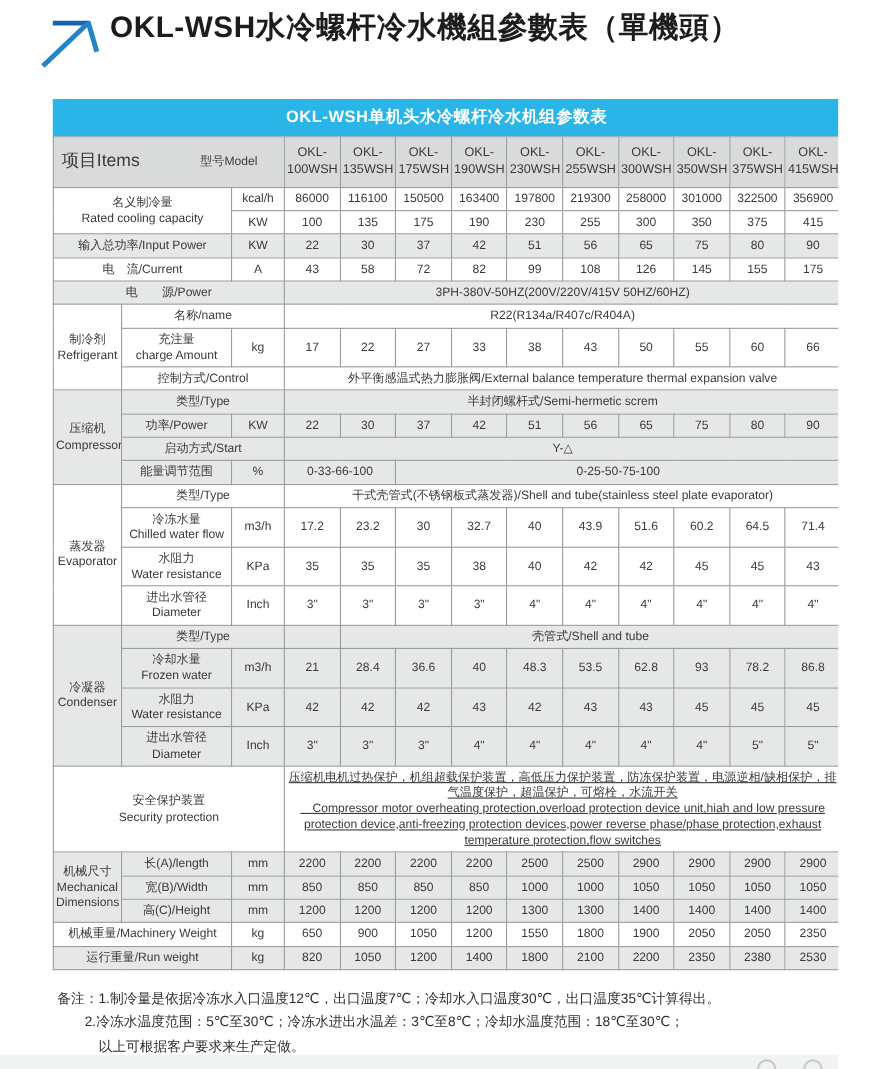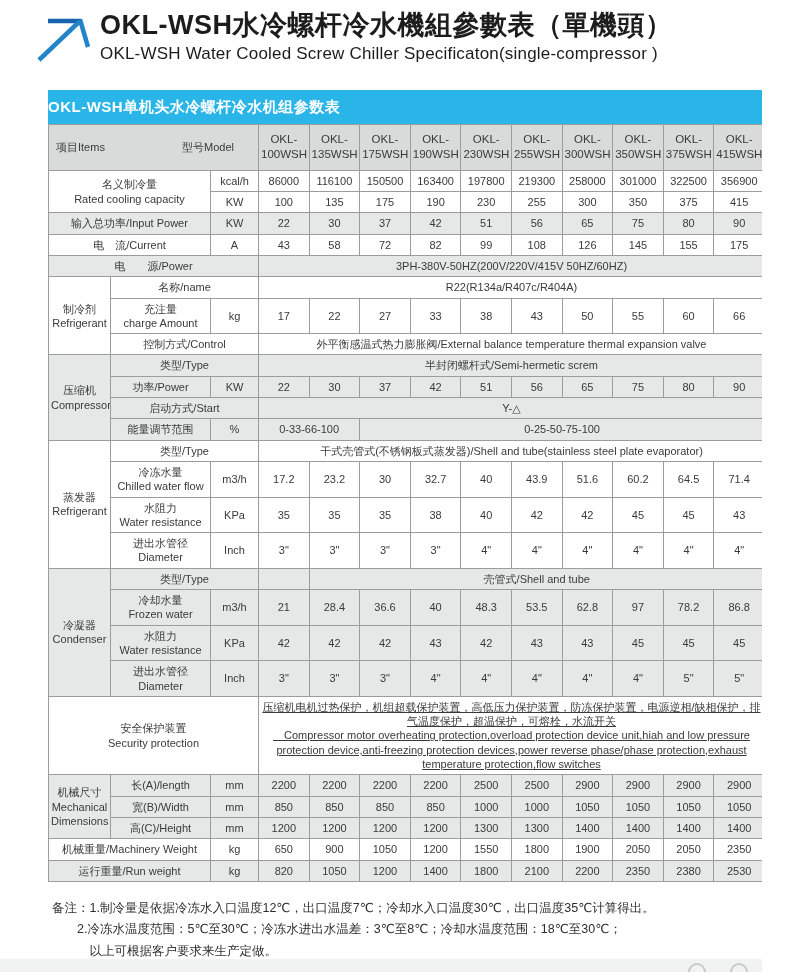--- a/index.html
+++ b/index.html
@@ -9,38 +9,38 @@
 
   
   .title-block { display:flex; align-items:flex-start; padding:8px 0 0 22px; }
   .logo { width:78px; height:62px; flex:0 0 auto; }
   .title-texts { padding-top:2px; }
   .main-title { font-size:27px; font-weight:700; color:#1c1c1c; letter-spacing:0.5px; line-height:1.15; }
   .sub-title { font-size:17px; color:#1c1c1c; margin-top:3px; letter-spacing:0.2px; }
 
   
   .table-wrap { margin:20px 0 0 48px; width:716px; }
-  .banner { background:#29b5e8; color:#fff; font-size:15px; font-weight:700;
+  .banner { background:#29b5e8; color:#fff; text-align:center; font-size:15px; font-weight:700;
             height:34px; line-height:34px; letter-spacing:0.5px; }
   table.spec { width:716px; border-collapse:collapse; table-layout:fixed;
                border:1.5px solid #767878; }
   table.spec th, table.spec td {
       border:1px solid #9b9c9c; text-align:center; vertical-align:middle;
       font-size:11px; font-weight:400; color:#3a3a3a; padding:3px 2px;
       white-space:pre-line; line-height:1.3; overflow:hidden;
   }
   table.spec thead th { background:#d9dada; font-size:11.5px; height:40px; }
   tr.rg td { background:#e6e7e7; }
   tr:not(.rg) td { background:#ffffff; }
   td.sec-text { text-align:left; padding:4px 8px 4px 6px; font-size:11.5px; line-height:1.42;text-decoration:underline; }
   .corner { position:relative; padding:0 !important;
       background:#d9dada;
       background-image:linear-gradient(to bottom right, transparent calc(50% - 0.7px), #9b9c9c calc(50% - 0.7px), #9b9c9c calc(50% + 0.7px), transparent calc(50% + 0.7px));
   }
-  .corner .c-items { position:absolute; left:7px; top:50%; transform:translateY(-50%); font-size:11px; }
+  .corner .c-items { position:absolute; left:7px; top:50%; transform:translateY(-50%); font-size:16px; }
   .corner .c-model { position:absolute; right:24px; top:50%; transform:translateY(-50%); font-size:11px; }
 
   
   .notes { margin:16px 0 0 52px; font-size:12.5px; color:#2e2e2e; line-height:1.72; width:710px; }
   .notes div { white-space:pre-wrap; }
 
   
   .bottom-strip { position:absolute; left:0; right:0; bottom:0; height:13px; background:#f1f2f2; }
   .arc { position:absolute; width:18px; height:18px; border:2px solid #c9caca; border-radius:50%;
          background:#f1f2f2; top:4px; }
@@ -52,21 +52,20 @@
 <div class="page">
 
   <div class="title-block">
     <svg class="logo" viewBox="0 0 78 62">
       <line x1="26" y1="13" x2="59" y2="13" stroke="#1863ad" stroke-width="4.5"></line>
       <line x1="58" y1="11.5" x2="66" y2="39" stroke="#2285c9" stroke-width="4.5"></line>
       <line x1="17" y1="52" x2="57" y2="14" stroke="#2285c9" stroke-width="4.5"></line>
     </svg>
     <div class="title-texts">
       <div class="main-title">OKL-WSH水冷螺杆冷水機組參數表（單機頭）</div>
-      <div class="sub-title">OKL-WSH Water Cooled Screw Chiller Specificaton(single-compressor )</div>
     </div>
   </div>
 
   <div class="table-wrap">
     <div class="banner">OKL-WSH单机头水冷螺杆冷水机组参数表</div>
     <table class="spec">
       <colgroup>
         <col style="width:62px">
           <col style="width:100px">
           <col style="width:48px">
@@ -220,21 +219,21 @@
             <td colspan="10">Y-△</td>
           </tr>
           <tr class="rg">
             <td>能量调节范围</td>
             <td>%</td>
             <td colspan="2">0-33-66-100</td>
             <td colspan="8">0-25-50-75-100</td>
           </tr>
           <tr>
             <td rowspan="4">蒸发器
-Refrigerant</td>
+Evaporator</td>
             <td colspan="2">类型/Type</td>
             <td colspan="10">干式壳管式(不锈钢板式蒸发器)/Shell and tube(stainless steel plate evaporator)</td>
           </tr>
           <tr>
             <td>冷冻水量
 Chilled water flow</td>
             <td>m3/h</td>
             <td>17.2</td>
             <td>23.2</td>
             <td>30</td>
@@ -287,21 +286,21 @@
             <td>冷却水量
 Frozen water</td>
             <td>m3/h</td>
             <td>21</td>
             <td>28.4</td>
             <td>36.6</td>
             <td>40</td>
             <td>48.3</td>
             <td>53.5</td>
             <td>62.8</td>
-            <td>97</td>
+            <td>93</td>
             <td>78.2</td>
             <td>86.8</td>
           </tr>
           <tr class="rg">
             <td>水阻力
 Water resistance</td>
             <td>KPa</td>
             <td>42</td>
             <td>42</td>
             <td>42</td>

